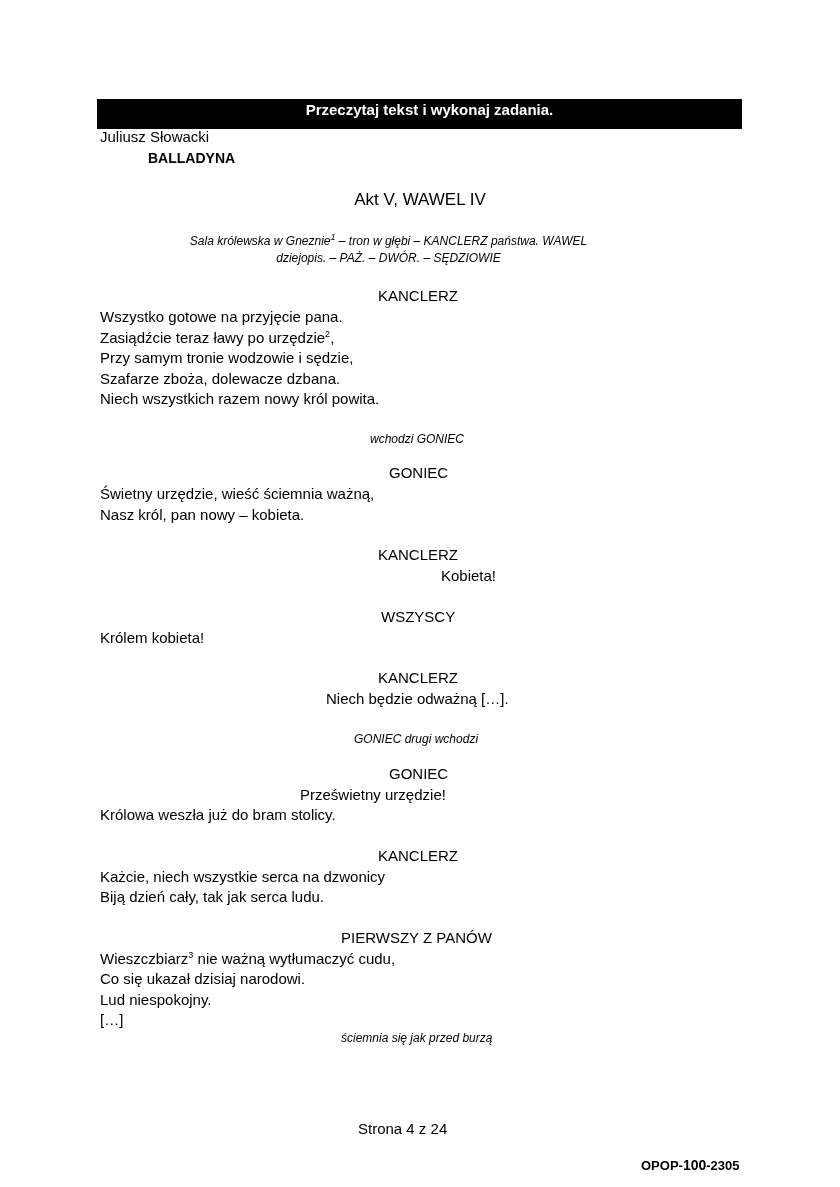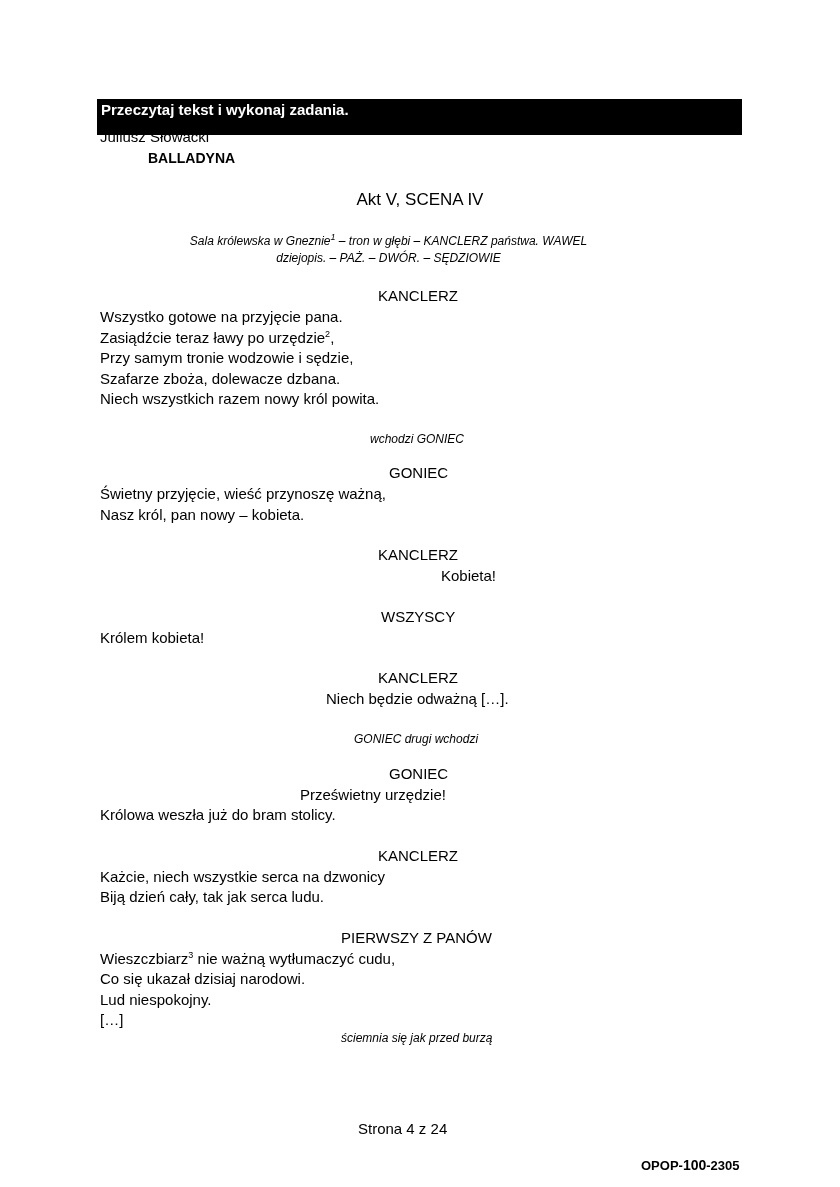--- a/index.html
+++ b/index.html
@@ -14,28 +14,29 @@
       font-family: "Liberation Sans", sans-serif;
       color: #000000;
       overflow: hidden;
     }
     .abs { position: absolute; white-space: nowrap; }
     .header-bar {
       position: absolute;
       left: 97px;
       top: 99px;
       width: 645px;
-      height: 36px;
+      height: 30px;
       background: #000000;
       color: #ffffff;
       font-weight: bold;
       font-size: 15px;
       line-height: 22px;
-      padding-left: 4px;
+      padding-left: 20px;
       box-sizing: border-box;
+      text-align: center;
     }
     .author { left: 100px; top: 128px; font-size: 15px; }
     .title-sc { left: 100px; top: 150px; font-size: 14px; font-weight: bold; padding-left: 48px; }
     .act { left: 0; width: 840px; text-align: center; top: 190px; font-size: 17px; }
     .stage-desc {
       left: 0; width: 777px; text-align: center;
       top: 233px; font-size: 12px; font-style: italic; line-height: 17px;
       white-space: normal;
     }
     .speaker { font-size: 15px; }
@@ -47,38 +48,38 @@
     .footer-code .big { font-size: 14px; }
   </style>
 </head>
 <body>
 
 <div class="header-bar">Przeczytaj tekst i wykonaj zadania.</div>
 
 <div class="abs author">Juliusz Słowacki</div>
 <div class="abs title-sc" style="font-variant: small-caps;">BALLADYNA</div>
 
-<div class="abs act">Akt V, SCENA IV</div>
+<div class="abs act">Akt V, WAWEL IV</div>
 
 <div class="abs stage-desc">
   <span>Sala królewska w Gneznie</span><sup>1</sup><span> – tron w głębi – KANCLERZ państwa. WAWEL</span><br>
   <span>dziejopis. – PAŻ. – DWÓR. – SĘDZIOWIE</span>
 </div>
 
 <div class="abs speaker" style="left:378px; top:287px;">KANCLERZ</div>
 <div class="abs line" style="top:308px;">Wszystko gotowe na przyjęcie pana.</div>
 <div class="abs line" style="top:329px;"><span>Zasiądźcie teraz ławy po urzędzie</span><sup>2</sup><span>,</span></div>
 <div class="abs line" style="top:349px;">Przy samym tronie wodzowie i sędzie,</div>
 <div class="abs line" style="top:370px;">Szafarze zboża, dolewacze dzbana.</div>
 <div class="abs line" style="top:390px;">Niech wszystkich razem nowy król powita.</div>
 
 <div class="abs stage" style="left:370px; top:432px;">wchodzi GONIEC</div>
 
 <div class="abs speaker" style="left:389px; top:464px;">GONIEC</div>
-<div class="abs line" style="top:485px;">Świetny przyjęcie, wieść przynoszę ważną,</div>
+<div class="abs line" style="top:485px;">Świetny urzędzie, wieść ściemnia ważną,</div>
 <div class="abs line" style="top:506px;">Nasz król, pan nowy – kobieta.</div>
 
 <div class="abs speaker" style="left:378px; top:546px;">KANCLERZ</div>
 <div class="abs line" style="left:441px; top:567px;">Kobieta!</div>
 
 <div class="abs speaker" style="left:381px; top:608px;">WSZYSCY</div>
 <div class="abs line" style="top:629px;">Królem kobieta!</div>
 
 <div class="abs speaker" style="left:378px; top:669px;">KANCLERZ</div>
 <div class="abs line" style="left:326px; top:690px;">Niech będzie odważną […].</div>

